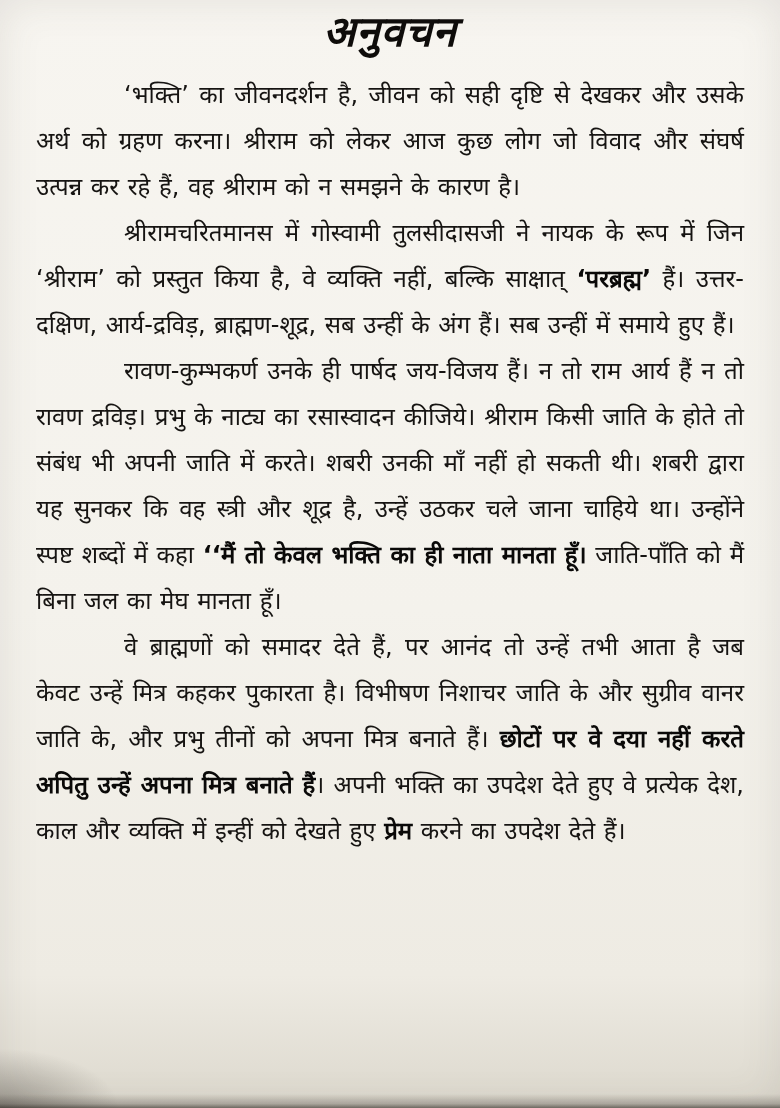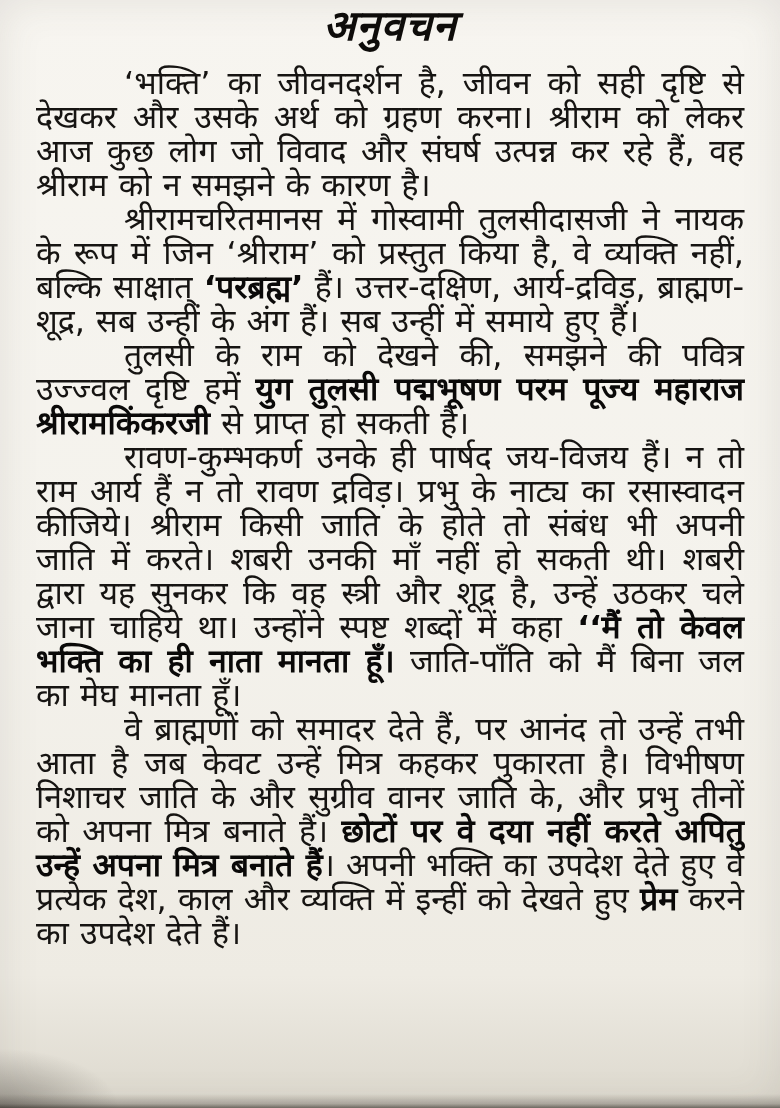--- a/index.html
+++ b/index.html
@@ -11,21 +11,21 @@
     height: 1108px;
     overflow: hidden;
     background: #e8e5de;
     font-family: "DejaVu Sans", "Liberation Serif", sans-serif;
   }
   .page {
     position: relative;
     width: 780px;
     height: 1108px;
     box-sizing: border-box;
-    padding: 0 36px 0 36px;
+    padding: 6px 36px 0 36px;
     background: linear-gradient(180deg, #f7f5f0 0%, #f4f2ec 55%, #eeebe3 88%, #dcd8cd 100%);
     box-shadow: inset 0 0 40px rgba(90,85,70,0.12);
     color: #161412;
   }
   .page::after {
     content: "";
     position: absolute;
     left: 0;
     bottom: 0;
     width: 100%;
@@ -49,22 +49,22 @@
     font-family: "DejaVu Serif", serif;
     font-style: italic;
     font-weight: bold;
     font-size: 42px;
     line-height: 52px;
     letter-spacing: 1px;
     color: #0e0c0a;
   }
   .content p.para {
     margin: 0;
-    font-size: 32px;
-    line-height: 34px;
+    font-size: 24px;
+    line-height: 46px;
     text-align: justify;
     color: #161412;
     word-spacing: 1px;
   }
   .content p.para.indent {
     text-indent: 88px;
   }
   .content .bold {
     font-weight: bold;
     color: #0a0908;
@@ -72,17 +72,16 @@
   }
 </style>
 </head>
 <body>
 
 <div class="page">
   <h1 class="title">अनुवचन</h1>
   <div class="content">
       <p class="para indent"><span>‘भक्ति’ का जीवनदर्शन है, जीवन को सही दृष्टि से देखकर और उसके अर्थ को ग्रहण करना। श्रीराम को लेकर आज कुछ लोग जो विवाद और संघर्ष उत्पन्न कर रहे हैं, वह श्रीराम को न समझने के कारण है।</span></p>
       <p class="para indent"><span>श्रीरामचरितमानस में गोस्वामी तुलसीदासजी ने नायक के रूप में जिन ‘श्रीराम’ को प्रस्तुत किया है, वे व्यक्ति नहीं, बल्कि साक्षात् </span><span class="bold">‘परब्रह्म’</span><span> हैं। उत्तर-दक्षिण, आर्य-द्रविड़, ब्राह्मण-शूद्र, सब उन्हीं के अंग हैं। सब उन्हीं में समाये हुए हैं।</span></p>
-      <p class="para indent"><span>तुलसी के राम को देखने की, समझने की पवित्र उज्ज्वल दृष्टि हमें </span><span class="bold">युग तुलसी पद्मभूषण परम पूज्य महाराज श्रीरामकिंकरजी</span><span> से प्राप्त हो सकती है।</span></p>
       <p class="para indent"><span>रावण-कुम्भकर्ण उनके ही पार्षद जय-विजय हैं। न तो राम आर्य हैं न तो रावण द्रविड़। प्रभु के नाट्य का रसास्वादन कीजिये। श्रीराम किसी जाति के होते तो संबंध भी अपनी जाति में करते। शबरी उनकी माँ नहीं हो सकती थी। शबरी द्वारा यह सुनकर कि वह स्त्री और शूद्र है, उन्हें उठकर चले जाना चाहिये था। उन्होंने स्पष्ट शब्दों में कहा </span><span class="bold">‘‘मैं तो केवल भक्ति का ही नाता मानता हूँ।</span><span> जाति-पाँति को मैं बिना जल का मेघ मानता हूँ।</span></p>
       <p class="para indent"><span>वे ब्राह्मणों को समादर देते हैं, पर आनंद तो उन्हें तभी आता है जब केवट उन्हें मित्र कहकर पुकारता है। विभीषण निशाचर जाति के और सुग्रीव वानर जाति के, और प्रभु तीनों को अपना मित्र बनाते हैं। </span><span class="bold">छोटों पर वे दया नहीं करते अपितु उन्हें अपना मित्र बनाते हैं</span><span>। अपनी भक्ति का उपदेश देते हुए वे प्रत्येक देश, काल और व्यक्ति में इन्हीं को देखते हुए </span><span class="bold">प्रेम</span><span> करने का उपदेश देते हैं।</span></p>
     </div>
 </div>
 
 </body></html>

